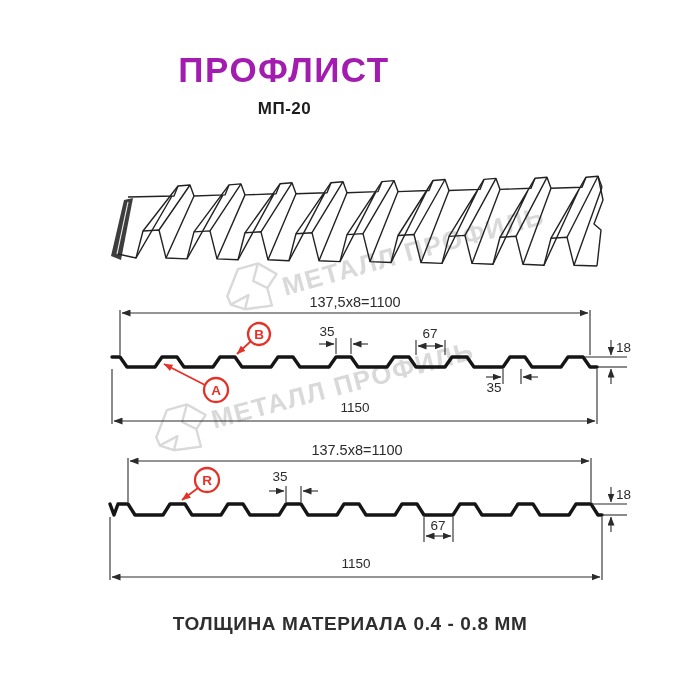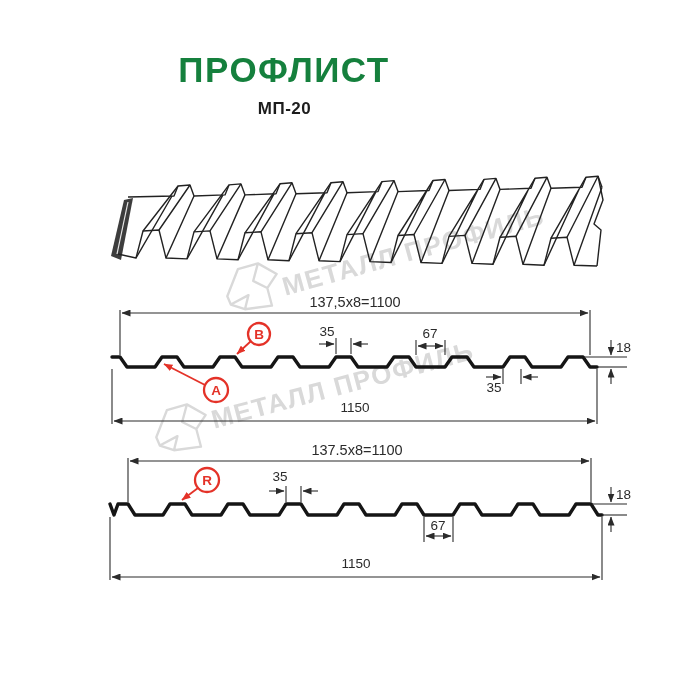--- a/index.html
+++ b/index.html
@@ -1,19 +1,19 @@
 <!DOCTYPE html>
 <html><head>
 <meta charset="utf-8">
 <style>
   html,body{margin:0;padding:0;background:#fff;}
   .page{position:relative;width:700px;height:700px;background:#fff;overflow:hidden;
         font-family:"Liberation Sans",sans-serif;}
   .title{position:absolute;top:50px;left:0;width:568px;text-align:center;
-         font-size:35px;font-weight:800;letter-spacing:1.5px;color:#15803d;}
+         font-size:35px;font-weight:800;letter-spacing:1.5px;color:#a21caf;}
   .subtitle{position:absolute;top:99px;left:0;width:569px;text-align:center;
             font-size:17px;font-weight:700;letter-spacing:.5px;color:#1c1c1c;}
   .footer{position:absolute;top:613px;left:0;width:700px;text-align:center;
           font-size:19px;font-weight:600;letter-spacing:.6px;color:#2e2e2e;}
   .wm-layer{position:absolute;inset:0;z-index:1;}
   .wm-text{position:absolute;color:#d9d9d9;font-weight:700;letter-spacing:1.5px;
            white-space:nowrap;font-size:26px;}
   #wm1-text{left:283px;top:272px;transform:rotate(-15.5deg);transform-origin:0 50%;}
   #wm2-text{left:212px;top:405px;transform:rotate(-15deg);transform-origin:0 50%;}
   .wm-logo{position:absolute;}
@@ -143,13 +143,14 @@
       <text x="616" y="499">18</text>
       <text x="356" y="568" text-anchor="middle">1150</text>
       <g>
         <line class="redline" x1="198" y1="488" x2="182" y2="500" marker-end="url(#ar)"></line>
         <circle class="redcircle" cx="207" cy="480" r="12"></circle>
         <text class="red-label" x="207" y="485" text-anchor="middle">R</text>
       </g>
     </g>
   </svg>
 
+  <div class="footer">ТОЛЩИНА МАТЕРИАЛА 0.4 - 0.8 ММ</div>
 </div>
 
 </body></html>

